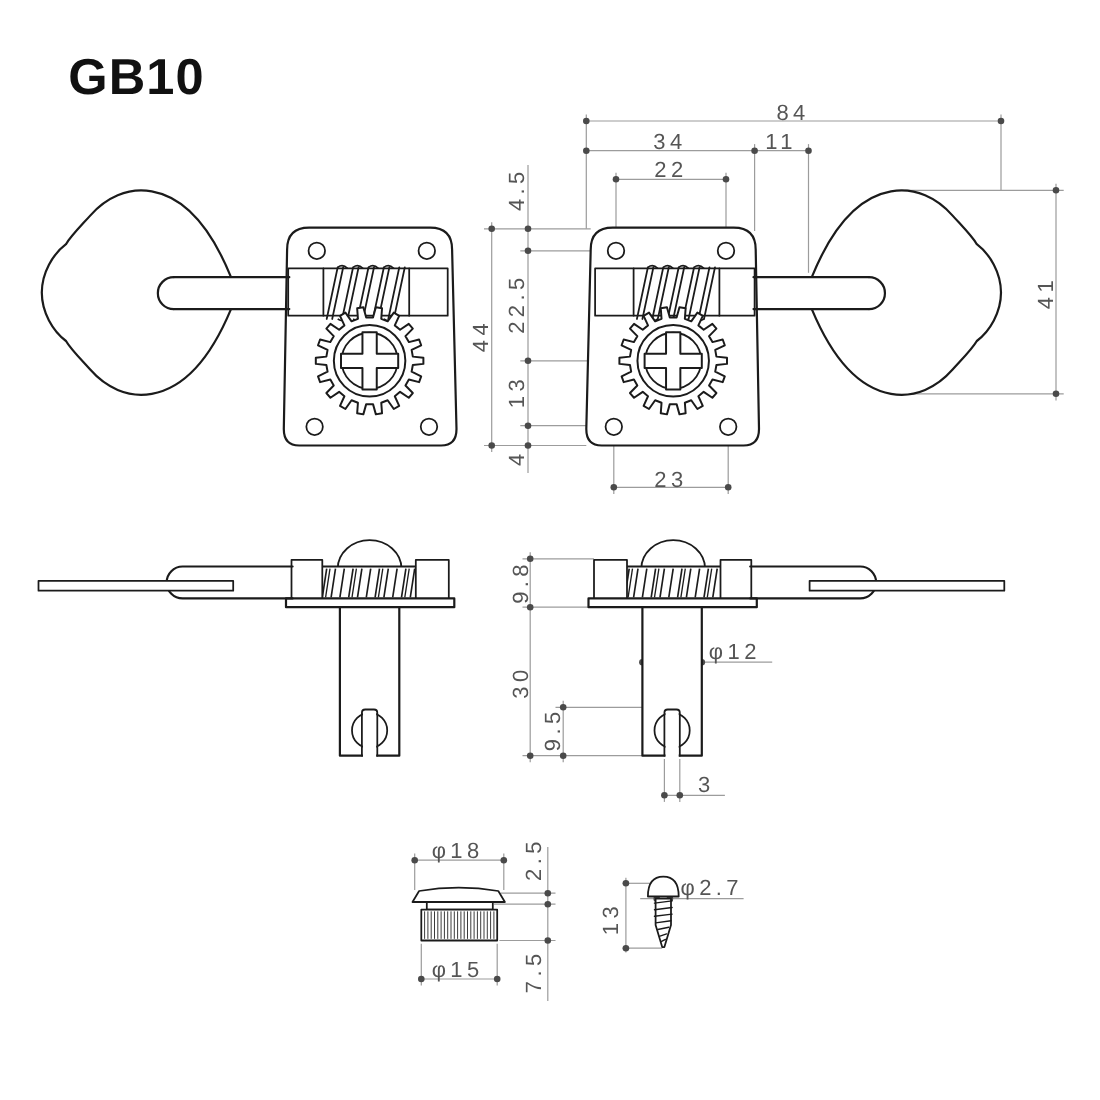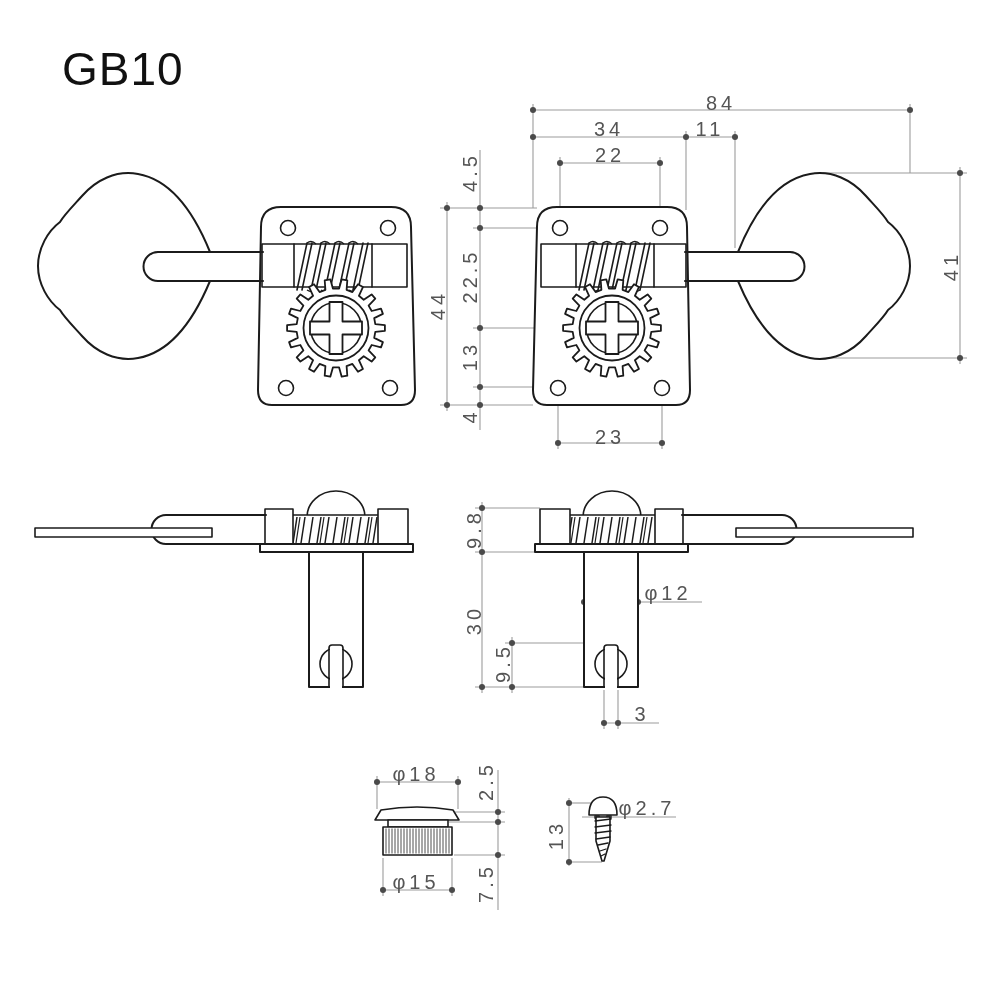--- a/index.html
+++ b/index.html
@@ -1,18 +1,18 @@
 <!DOCTYPE html>
 <html><head>
 <meta charset="utf-8">
 <style>
   html,body{margin:0;padding:0;background:#fff;}
   #stage{position:relative;width:1000px;height:1000px;background:#ffffff;overflow:hidden;
          font-family:"Liberation Sans", sans-serif;}
-  #title{position:absolute;left:62px;top:42px;font-size:46px;font-weight:normal;color:#111;
+  #title{position:absolute;left:62px;top:42px;font-size:46px;font-weight:bold;color:#111;
          letter-spacing:1px;}
   svg{position:absolute;left:0;top:0;}
   text.dim{font-family:"Liberation Sans", sans-serif;font-size:20px;fill:#555;
            letter-spacing:4px;text-anchor:middle;}
   .part{stroke:#1b1b1b;fill:none;stroke-width:2;stroke-linejoin:round;stroke-linecap:round;}
   .partw{stroke:#1b1b1b;fill:#fff;stroke-width:2;stroke-linejoin:round;}
   .thin{stroke:#1b1b1b;fill:#fff;stroke-width:1.6;stroke-linejoin:round;}
   .thinl{stroke:#1b1b1b;fill:none;stroke-width:1.6;stroke-linecap:round;}
 </style>
 </head>

